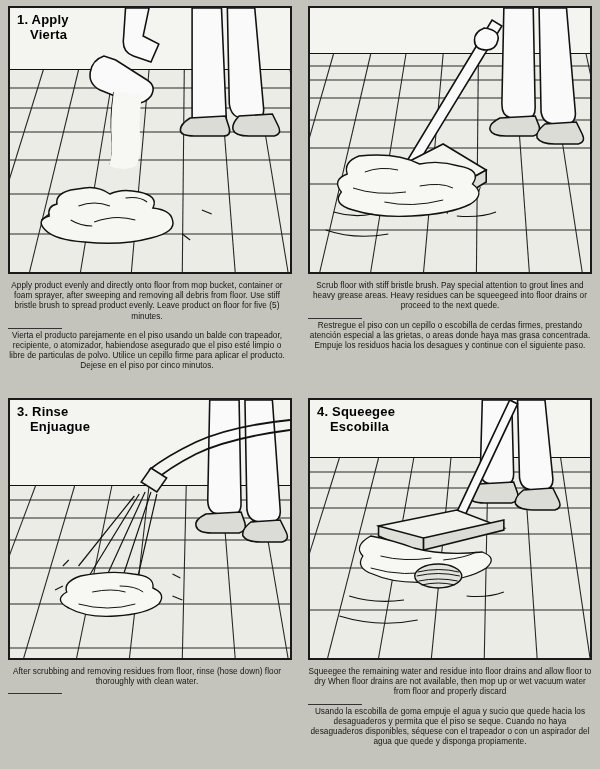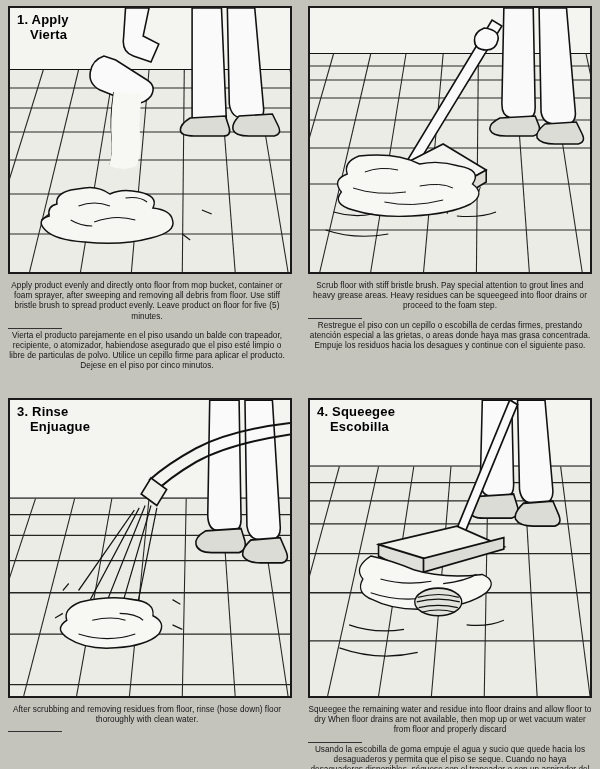--- a/index.html
+++ b/index.html
@@ -34,21 +34,21 @@
   }
   
   .illus {
     position: relative;
     box-sizing: border-box;
     border: 2px solid #1a1a1a;
     background: #e9e9e4;
     overflow: hidden;
   }
   .p1 .illus, .p2 .illus { height: 268px; }
-  .p3 .illus, .p4 .illus { height: 300px; }
+  .p3 .illus, .p4 .illus { height: 262px; }
 
   .step-title {
     position: absolute;
     top: 4px;
     left: 7px;
     z-index: 6;
     font-weight: bold;
     font-size: 13px;
     line-height: 15px;
     letter-spacing: .2px;
@@ -233,21 +233,21 @@
             <path d="M76 194 q28 6 60 -2"></path>
           </g>
 
           <g stroke="#111" stroke-width="1.2" fill="none">
             <path d="M24 204 q20 6 40 2"></path>
             <path d="M16 222 q30 10 64 4"></path>
             <path d="M150 208 q24 2 40 -4"></path>
           </g>
         </svg>
       </div>
-      <p class="cap en">Scrub floor with stiff bristle brush. Pay special attention to grout lines and heavy grease areas. Heavy residues can be squeegeed into floor drains or proceed to the foam step.</p>
+      <p class="cap en">Scrub floor with stiff bristle brush. Pay special attention to grout lines and heavy grease areas. Heavy residues can be squeegeed into floor drains or proceed to the next quede.</p>
       <div class="rule"></div>
       <p class="cap es">Restregue el piso con un cepillo o escobilla de cerdas firmes, prestando atención especial a las grietas, o areas donde haya mas grasa concentrada. Empuje los residuos hacia los desagues y continue con el siguiente paso.</p>
     </div>
 
     <div class="panel p3">
       <div class="illus">
         <div class="step-title">
           <span>3.</span>
           <span>Rinse</span>
           <span class="sub">Enjuague</span>

